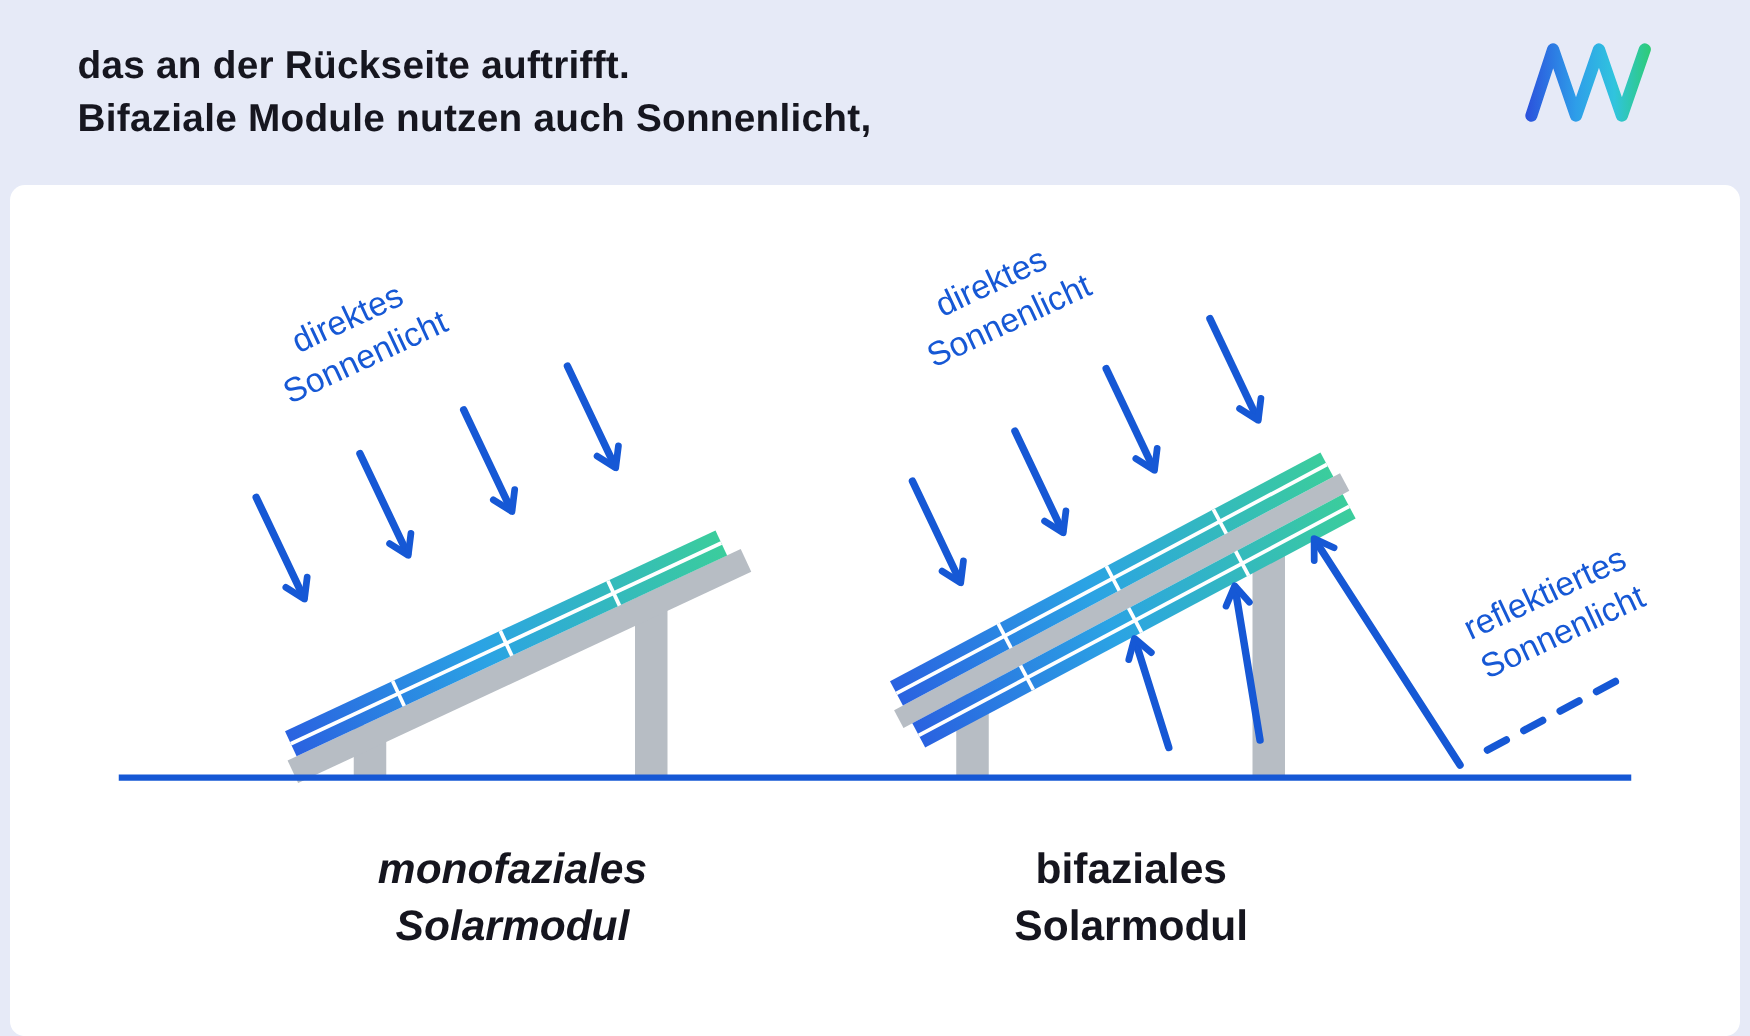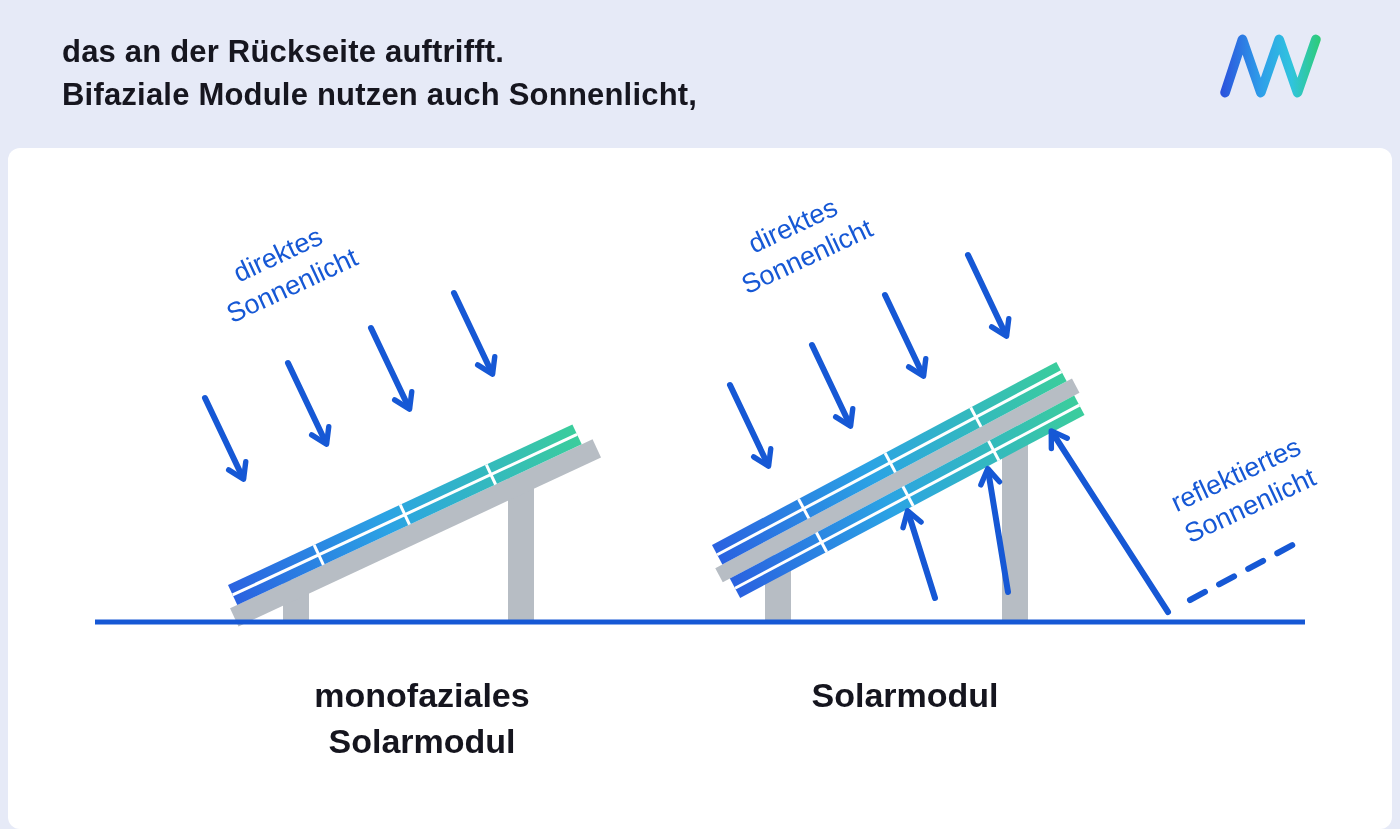--- a/index.html
+++ b/index.html
@@ -33,21 +33,21 @@
   .sun-label.left  { left: 162px; top: 88px; }
   .sun-label.right { left: 677px; top: 59px; }
   .sun-label.reflected { left: 1105px; top: 308px; width: 260px; }
 
   
   .caption {
     position: absolute; width: 420px; text-align: center;
     color: #15151e; font-size: 34px; font-weight: 700; line-height: 46px;
   }
   .caption .line { display: block; }
-  .caption.left  { left: 204px; top: 524px; }
+  .caption.left  { left: 192px; top: 524px; font-style: italic; }
   .caption.right { left: 687px; top: 524px; }
 </style>
 </head>
 <body>
 
 <div class="page">
 
   <header class="header">
     <h1 class="title">
       <span class="line">das an der Rückseite auftrifft.</span>
@@ -152,17 +152,18 @@
     <div class="sun-label reflected">
       <span class="line">reflektiertes</span>
       <span class="line">Sonnenlicht</span>
     </div>
 
     <div class="caption left">
       <span class="line">monofaziales</span>
       <span class="line">Solarmodul</span>
     </div>
     <div class="caption right">
+      <span class="line">bifaziales</span>
       <span class="line">Solarmodul</span>
     </div>
   </main>
 
 </div>
 
 </body></html>

